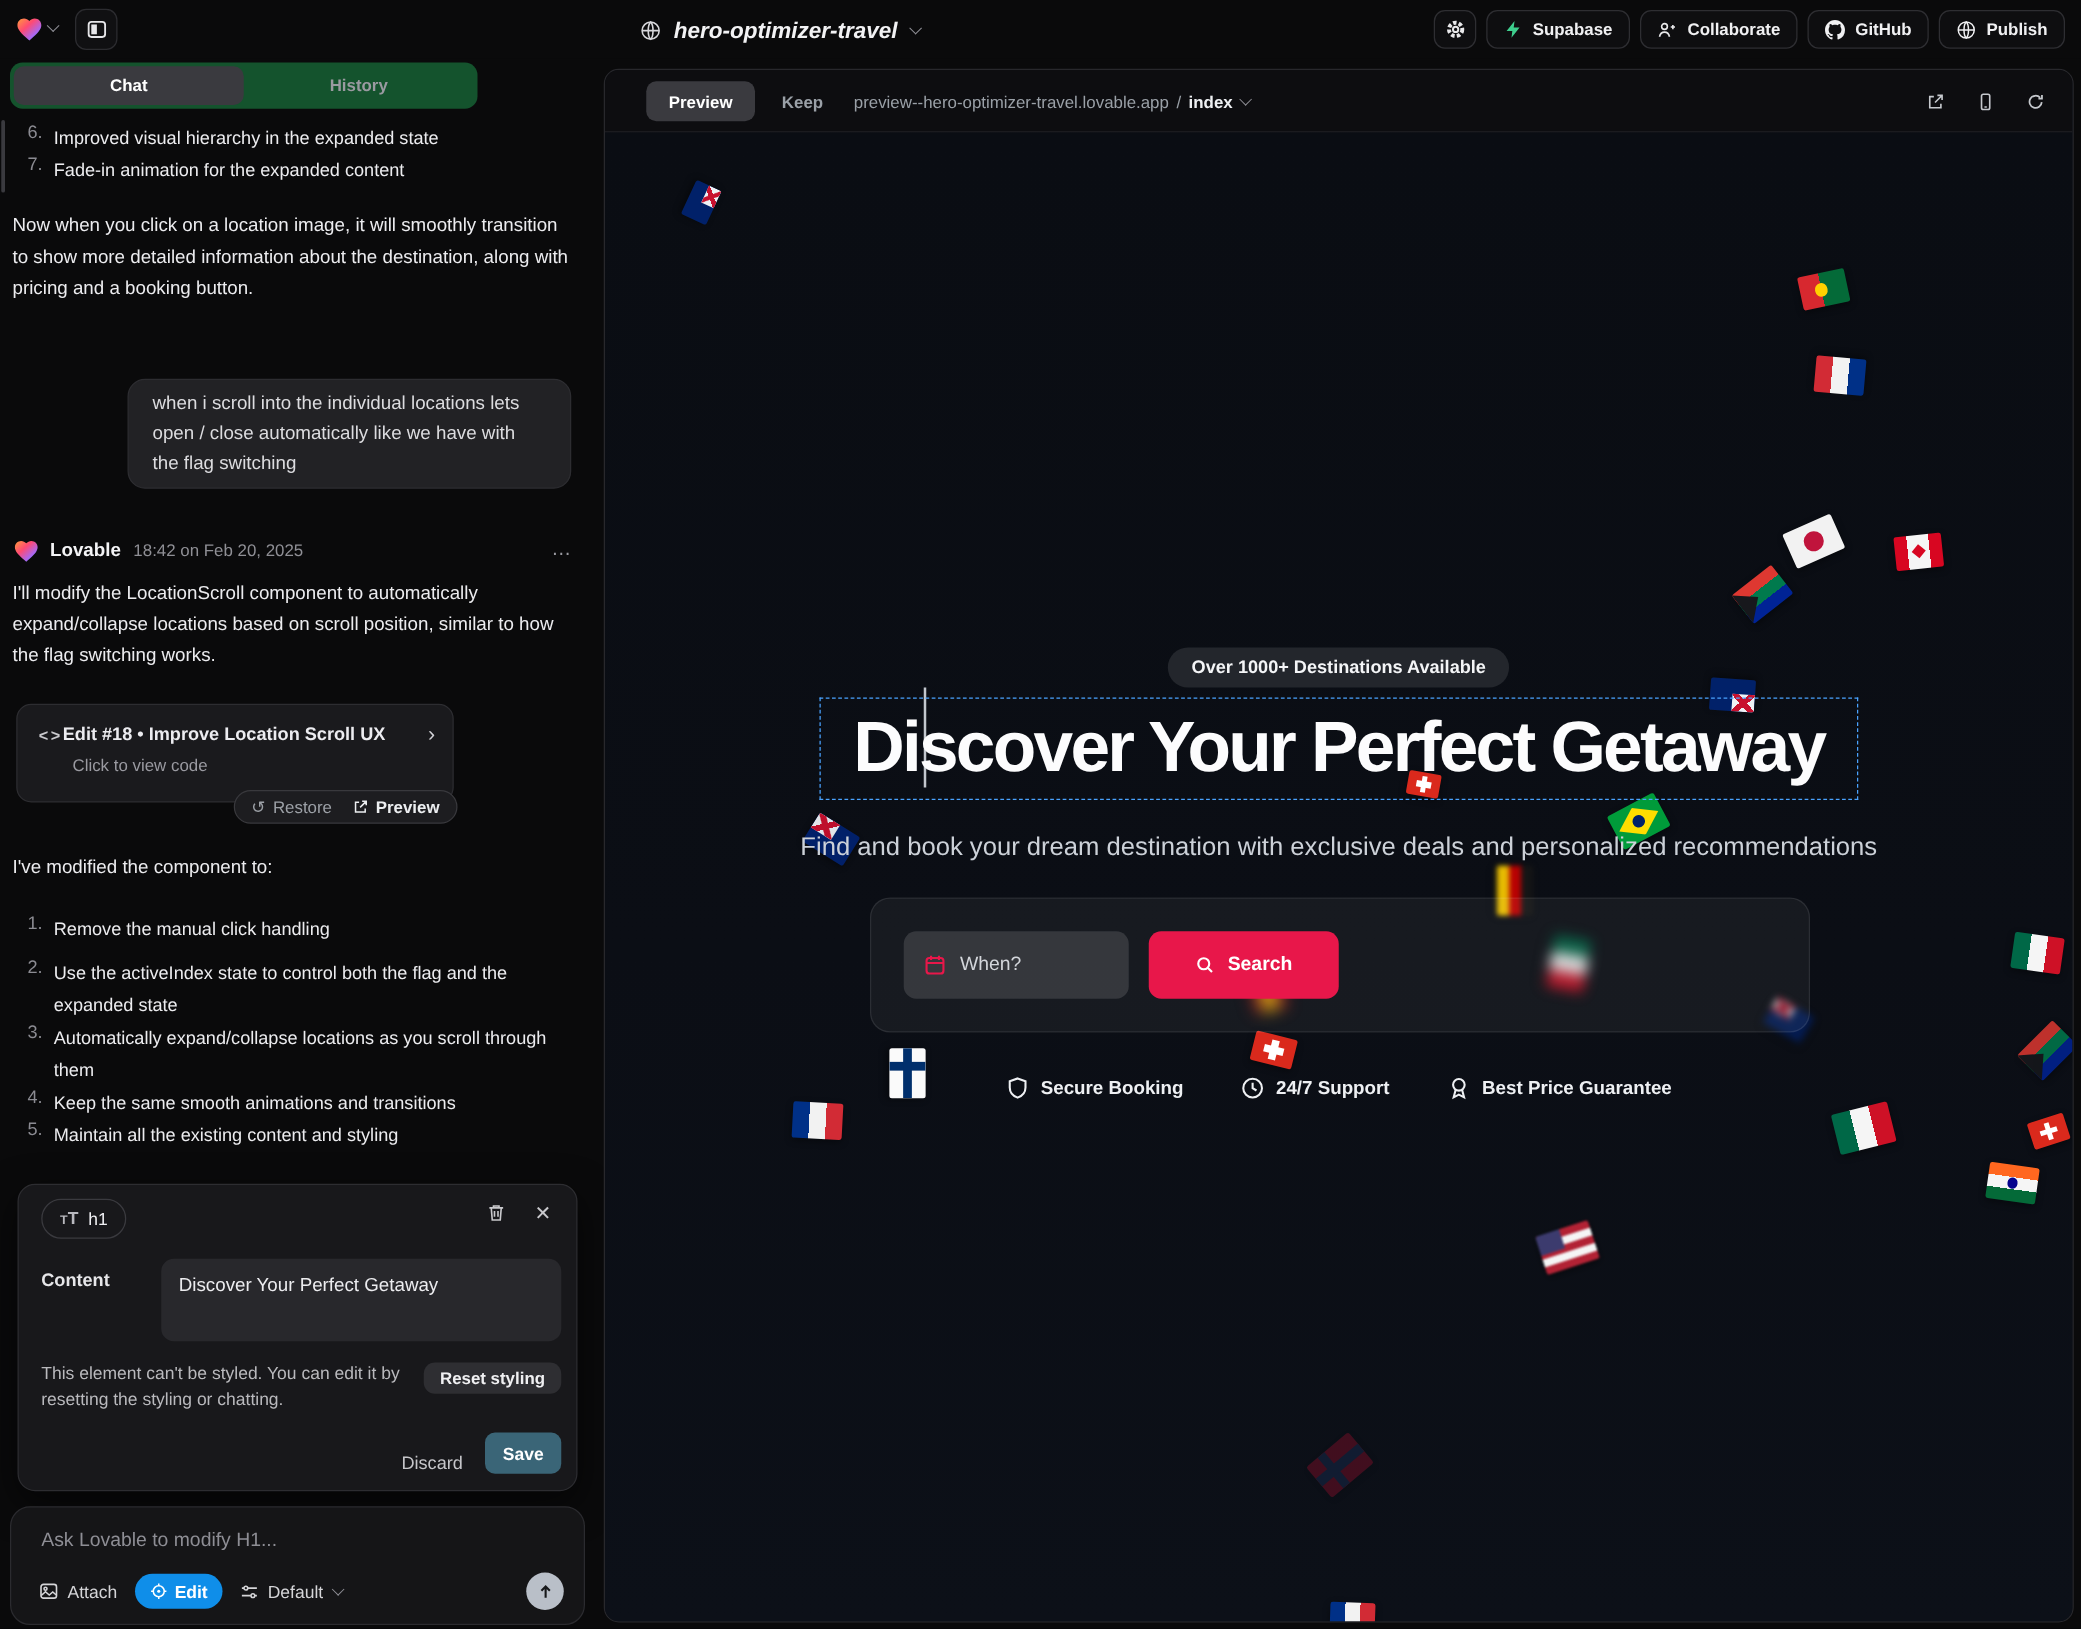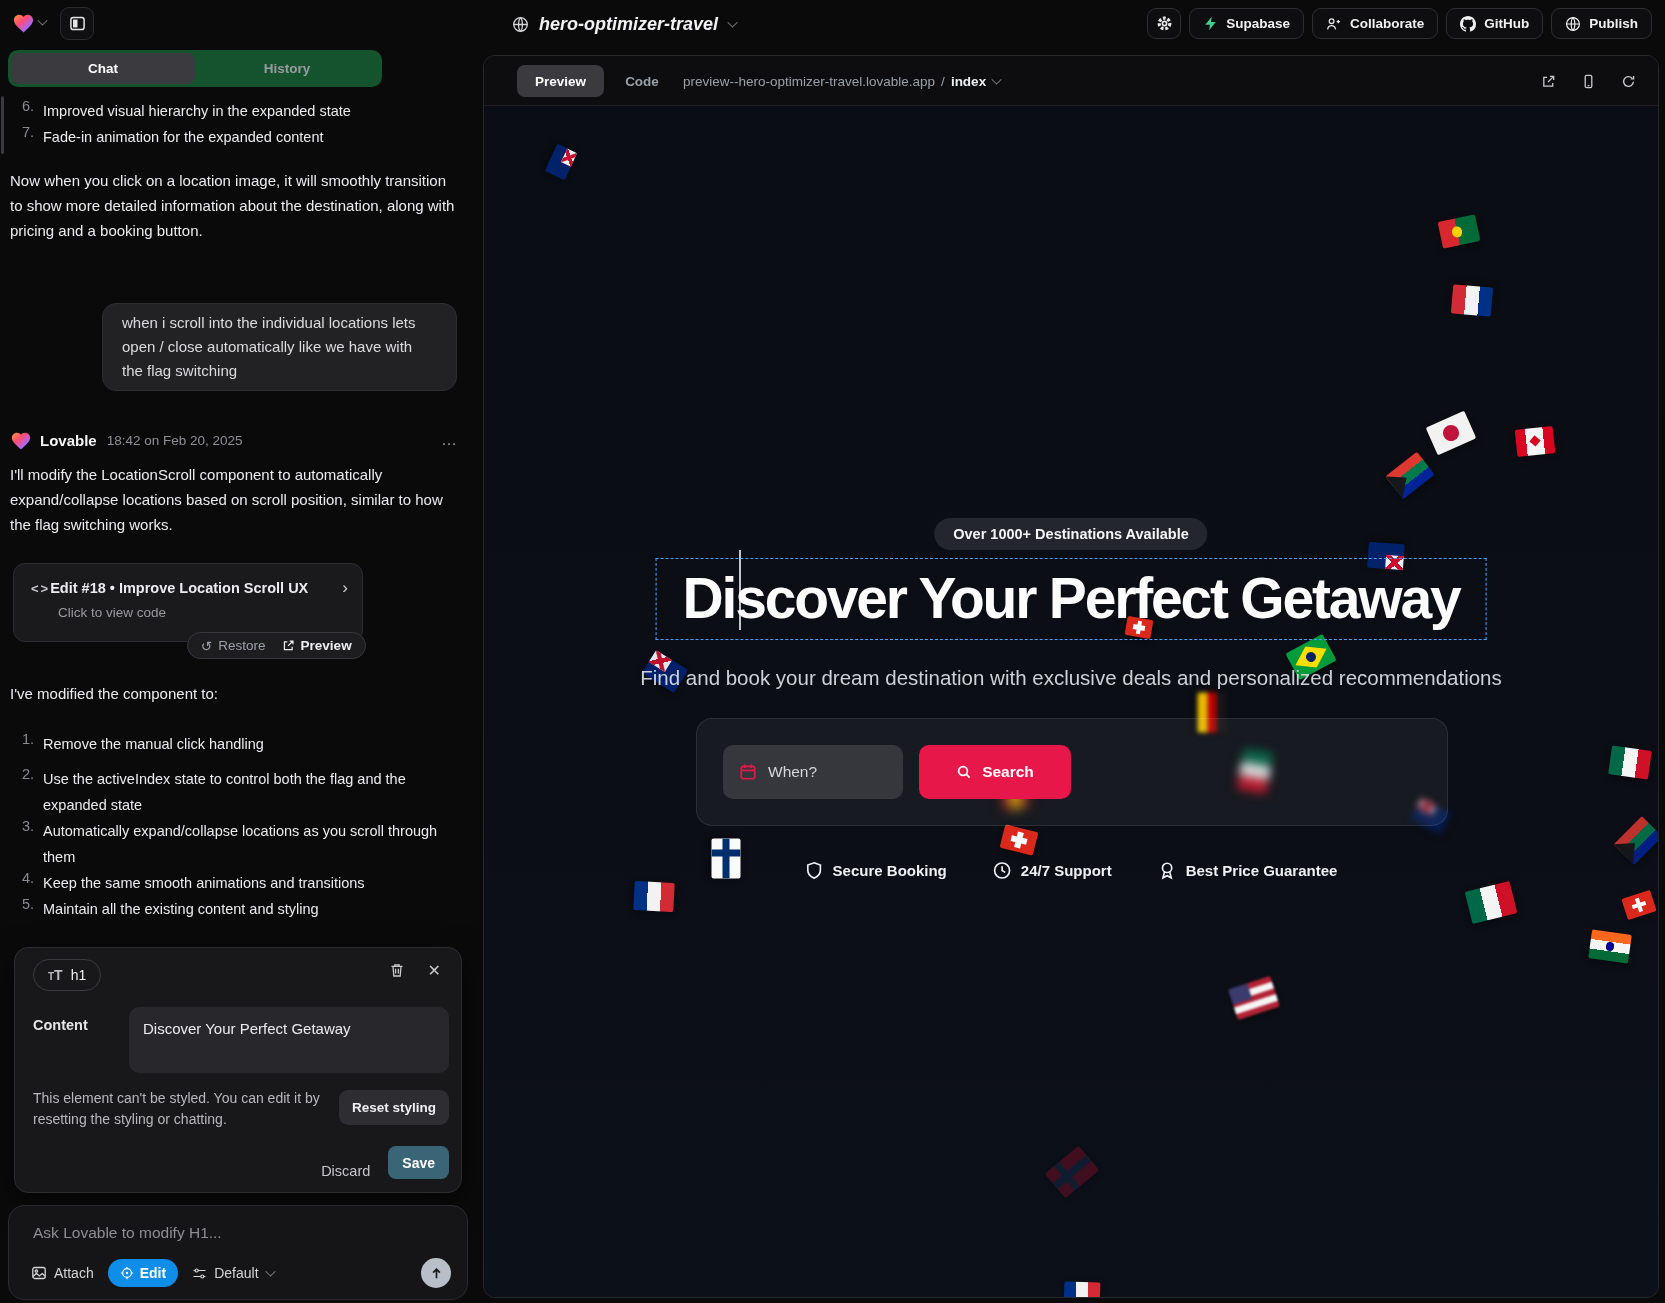--- a/index.html
+++ b/index.html
@@ -54,21 +54,21 @@
   .editor-panel { position:absolute; left:14px; top:947px; width:448px; height:246px; background:#18181b; border:1px solid #2d2d31; border-radius:14px; box-shadow:0 10px 30px rgba(0,0,0,.55); }
   .tag-pill { position:absolute; left:18px; top:11px; height:32px; padding:0 14px; border:1px solid #3a3a3f; border-radius:16px; display:flex; align-items:center; gap:8px; }
   .tt-icon { color:#b9b9bf; font-weight:700; }
   .tt-icon .sm { font-size:10px; } .tt-icon .lg { font-size:14px; }
   .tag-label { font-size:14px; color:#f0f0f3; }
   .ep-trash { position:absolute; right:56px; top:14px; color:#c9c9cd; }
   .ep-close { position:absolute; right:20px; top:13px; color:#c9c9cd; font-size:16px; }
   .content-label { position:absolute; left:18px; top:69px; font-size:14.5px; font-weight:600; color:#e6e6e9; }
   .content-box { position:absolute; left:114px; top:59px; width:320px; height:66px; background:#28282c; border:none; border-radius:10px; color:#ececef; font-size:15px; padding:13px 14px; resize:none; outline:none; }
   .ep-note { position:absolute; left:18px; top:140px; width:322px; font-size:14px; line-height:21px; color:#b9b9bd; }
-  .reset-btn { position:absolute; right:12px; top:142px; height:35px; padding:0 13px; background:#2e2e32; border-radius:9px; font-size:13.5px; font-weight:600; color:#f0f0f2; }
+  .reset-btn { position:absolute; right:12px; top:142px; height:25px; padding:0 13px; background:#2e2e32; border-radius:9px; font-size:13.5px; font-weight:600; color:#f0f0f2; }
   .ep-footer { position:absolute; right:12px; bottom:13px; display:flex; align-items:flex-end; gap:18px; }
   .discard-btn { font-size:14.5px; color:#c6c6ca; }
   .save-btn { height:33px; padding:0 14px; border-radius:8px; background:#3a6577; color:#fff; font-size:14px; font-weight:600; }
 
   
   .composer { position:absolute; left:8px; top:1205px; width:460px; height:95px; background:#151517; border:1px solid #2b2b2f; border-radius:16px; }
   .composer-input { position:absolute; left:24px; top:12px; width:400px; height:30px; background:transparent; border:none; outline:none; font-size:15.5px; color:#e8e8ea; }
   .composer-input::placeholder { color:#8e8e95; }
   .comp-row { position:absolute; left:22px; right:16px; bottom:12px; height:28px; display:flex; align-items:center; gap:14px; }
   .attach-btn { display:flex; align-items:flex-start; gap:7px; font-size:14px; color:#d5d5d8; }
@@ -342,21 +342,21 @@
             <path d="M8 13V3.5M4.4 7 8 3.4 11.6 7"></path>
           </svg>
         </span>
       </button>
     </div>
   </div>
 
   <div class="preview-panel">
     <div class="pv-toolbar">
       <button class="pv-tab preview">Preview</button>
-      <button class="pv-tab code">Code</button>
+      <button class="pv-tab code">Keep</button>
       <div class="pv-url">
         <span>preview--hero-optimizer-travel.lovable.app</span>
         <span>/</span>
         <span class="page">index</span>
         <span class="chev"></span>
       </div>
       <div class="pv-icons">
         <button>
           <span>
             <svg width="15" height="15" viewBox="0 0 16 16" fill="none" stroke="#c6c9ce" stroke-width="1.4">

